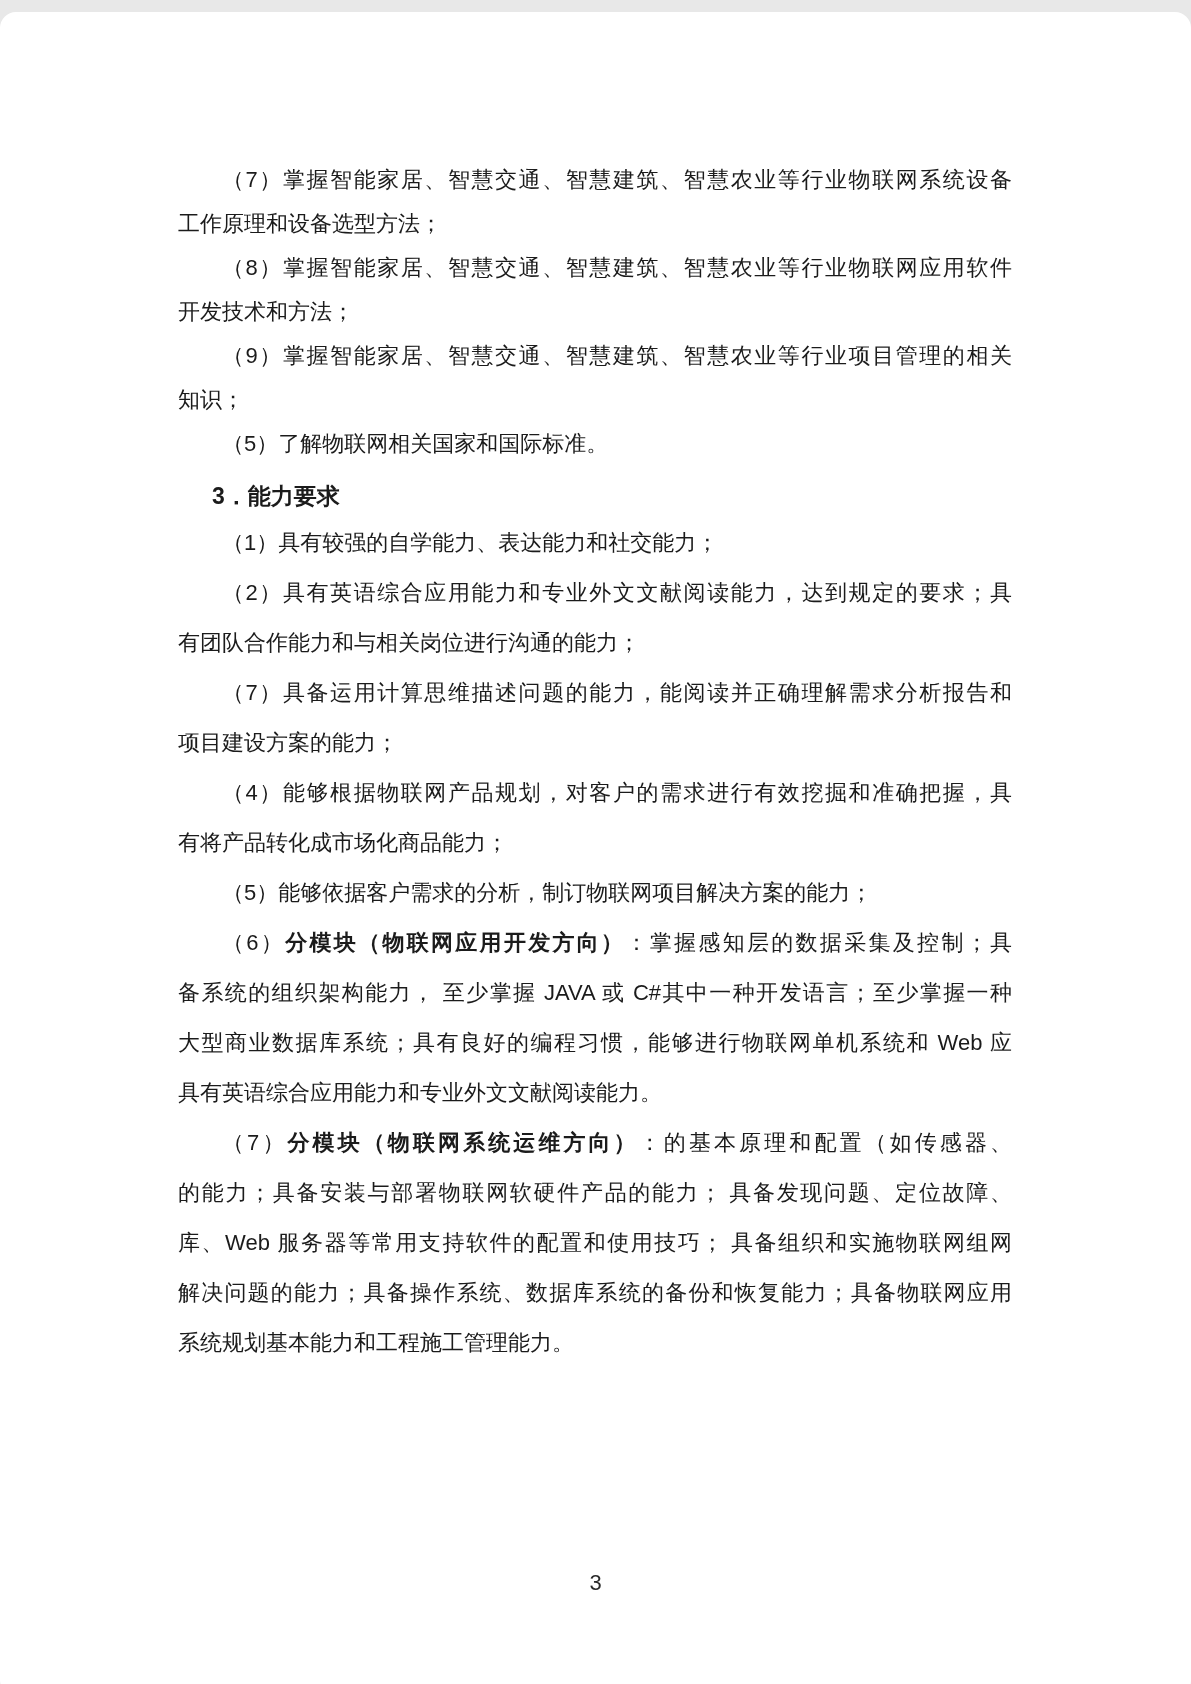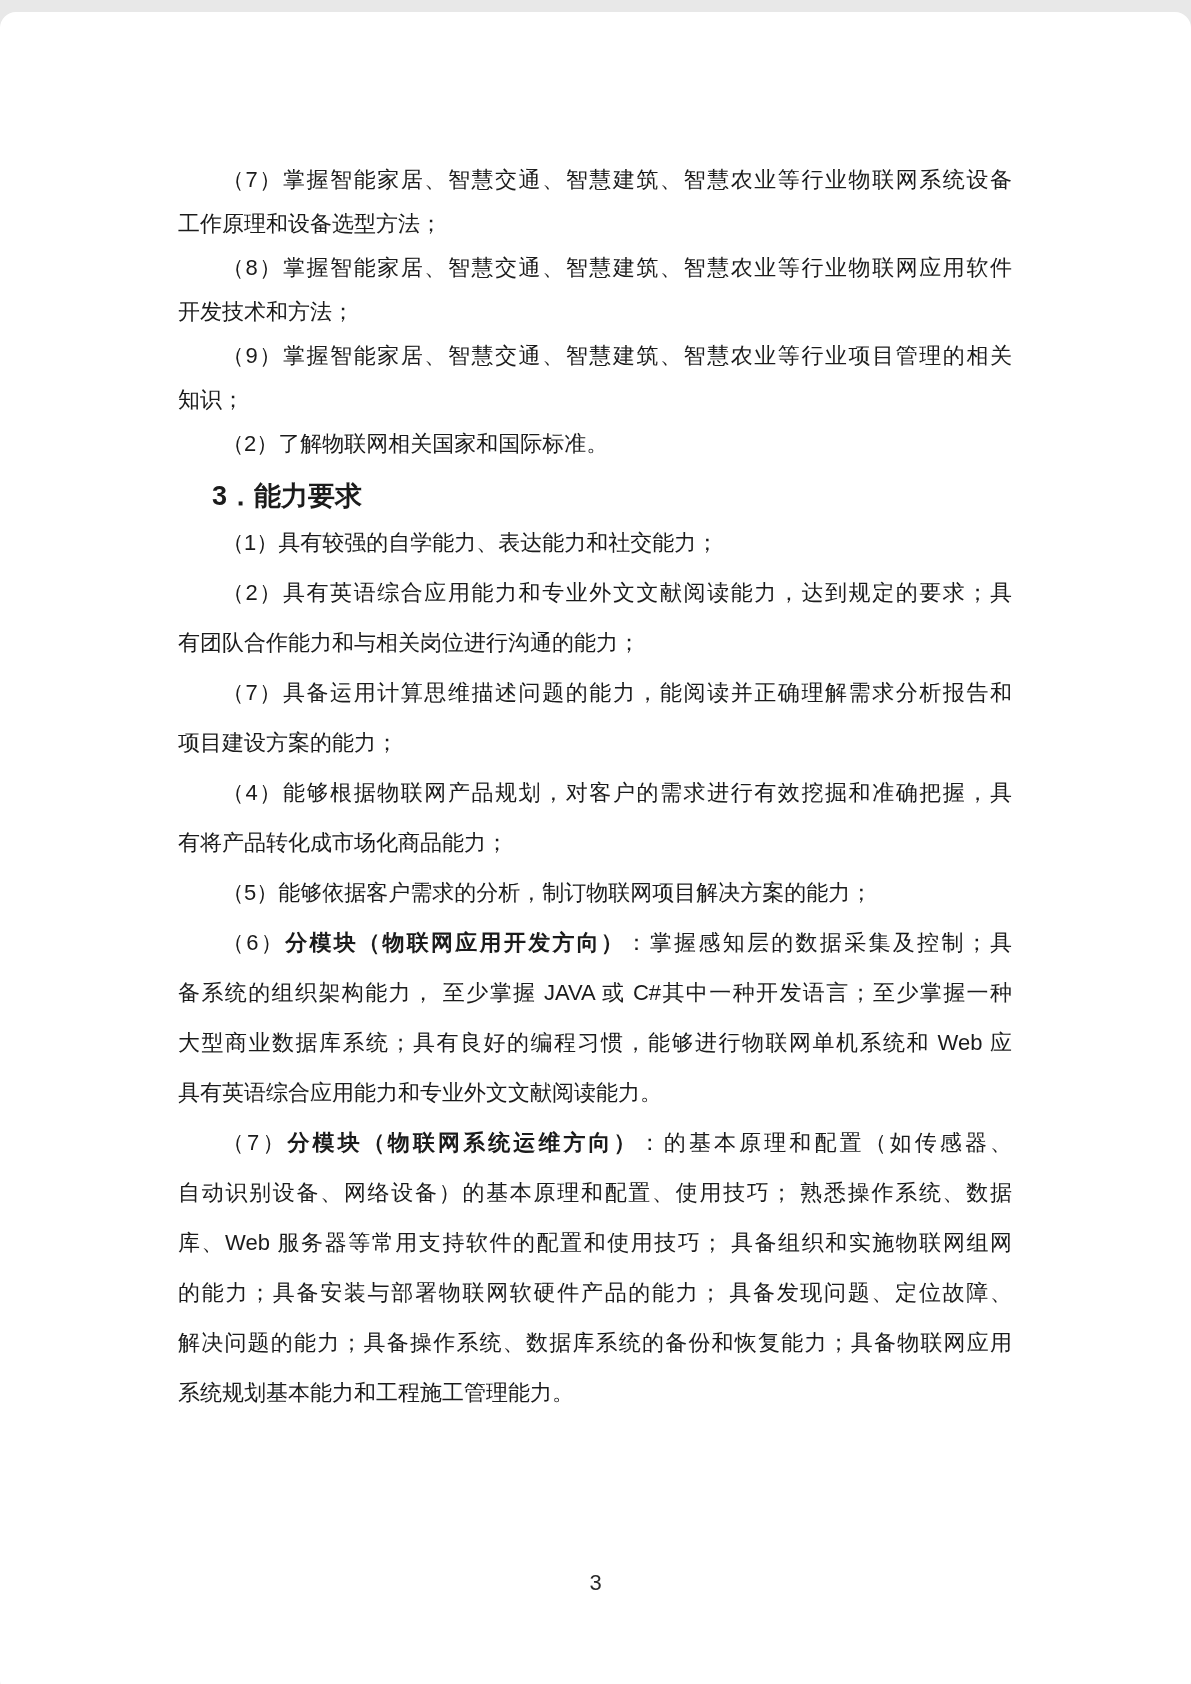--- a/index.html
+++ b/index.html
@@ -28,21 +28,21 @@
     text-align-last: justify;
     white-space: nowrap;
     overflow: visible;
   }
   .sec-knowledge-items .line { line-height: 44px; }
   .sec-ability-items .line   { line-height: 50px; }
   .line.first { text-indent: 44px; }
   .line.last  { text-align-last: left; }
   .heading .line {
     font-weight: 700;
-    font-size: 27px;
+    font-size: 23px;
     line-height: 44px;
     text-indent: 34px;
     text-align-last: left;
   }
   .heading { margin-top: 8px; }
   .run.bold { font-weight: 700; }
   .page-footer {
     position: absolute;
     left: 0;
     right: 0;
@@ -68,21 +68,21 @@
         </div>
         <div class="paragraph">
           <div class="line first"><span class="run">（8）掌握智能家居、智慧交通、智慧建筑、智慧农业等行业物联网应用软件</span></div>
           <div class="line last"><span class="run">开发技术和方法；</span></div>
         </div>
         <div class="paragraph">
           <div class="line first"><span class="run">（9）掌握智能家居、智慧交通、智慧建筑、智慧农业等行业项目管理的相关</span></div>
           <div class="line last"><span class="run">知识；</span></div>
         </div>
         <div class="paragraph">
-          <div class="line first last"><span class="run">（2）了解物联网相关国家和国际标准。</span></div>
+          <div class="line first last"><span class="run">（5）了解物联网相关国家和国际标准。</span></div>
         </div>
       </section>
       <section class="doc-section sec-ability-heading heading">
         <div class="paragraph">
           <div class="line first last"><span class="run bold">3．能力要求</span></div>
         </div>
       </section>
       <section class="doc-section sec-ability-items body">
         <div class="paragraph">
           <div class="line first last"><span class="run">（1）具有较强的自学能力、表达能力和社交能力；</span></div>
@@ -103,23 +103,22 @@
           <div class="line first last"><span class="run">（5）能够依据客户需求的分析，制订物联网项目解决方案的能力；</span></div>
         </div>
         <div class="paragraph">
           <div class="line first"><span class="run">（6）</span><span class="run bold">分模块（物联网应用开发方向）</span><span class="run">：掌握感知层的数据采集及控制；具</span></div>
           <div class="line"><span class="run">备系统的组织架构能力， 至少掌握 JAVA 或 C#其中一种开发语言；至少掌握一种</span></div>
           <div class="line"><span class="run">大型商业数据库系统；具有良好的编程习惯，能够进行物联网单机系统和 Web 应</span></div>
           <div class="line last"><span class="run">具有英语综合应用能力和专业外文文献阅读能力。</span></div>
         </div>
         <div class="paragraph">
           <div class="line first"><span class="run">（7）</span><span class="run bold">分模块（物联网系统运维方向）</span><span class="run">：的基本原理和配置（如传感器、</span></div>
-          <div class="line"><span class="run">自动识别设备、网络设备）的基本原理和配置、使用技巧； 熟悉操作系统、数据</span></div>
+          <div class="line"><span class="run">的能力；具备安装与部署物联网软硬件产品的能力； 具备发现问题、定位故障、</span></div>
           <div class="line"><span class="run">库、Web 服务器等常用支持软件的配置和使用技巧； 具备组织和实施物联网组网</span></div>
-          <div class="line"><span class="run">的能力；具备安装与部署物联网软硬件产品的能力； 具备发现问题、定位故障、</span></div>
           <div class="line"><span class="run">解决问题的能力；具备操作系统、数据库系统的备份和恢复能力；具备物联网应用</span></div>
           <div class="line last"><span class="run">系统规划基本能力和工程施工管理能力。</span></div>
         </div>
       </section>
     </main>
   <footer class="page-footer">
     <span class="page-number">3</span>
   </footer>
 </div>
 

